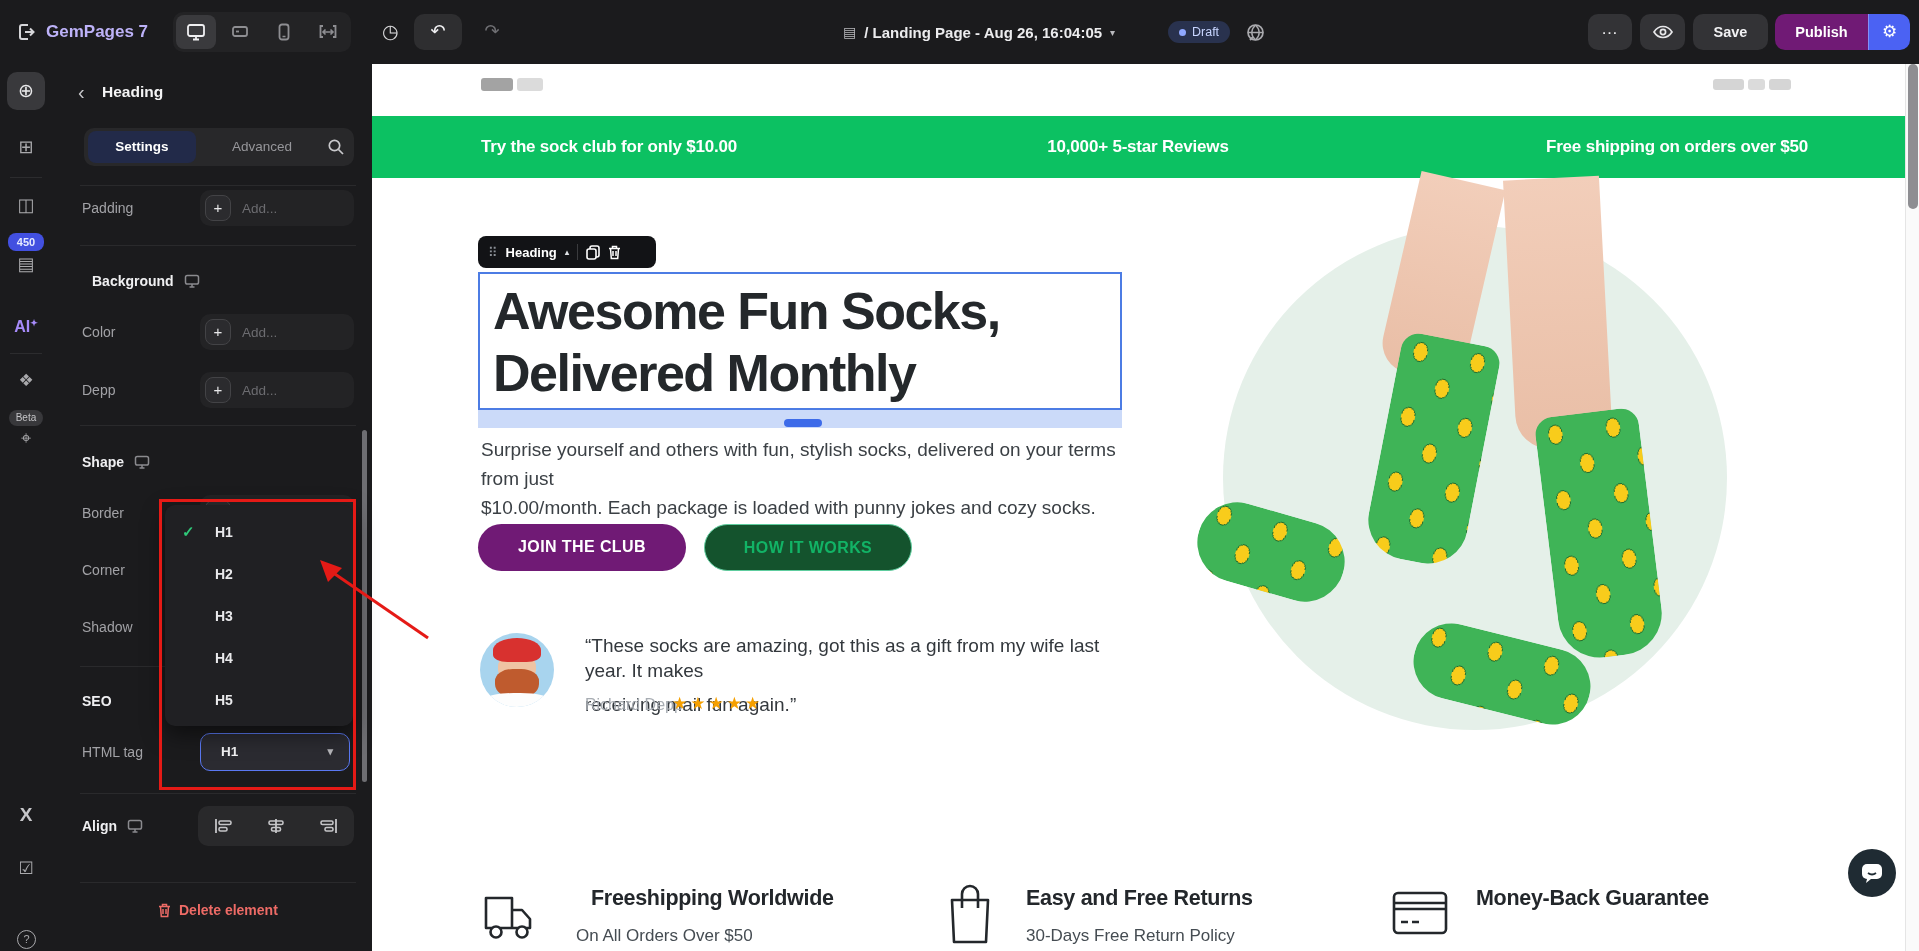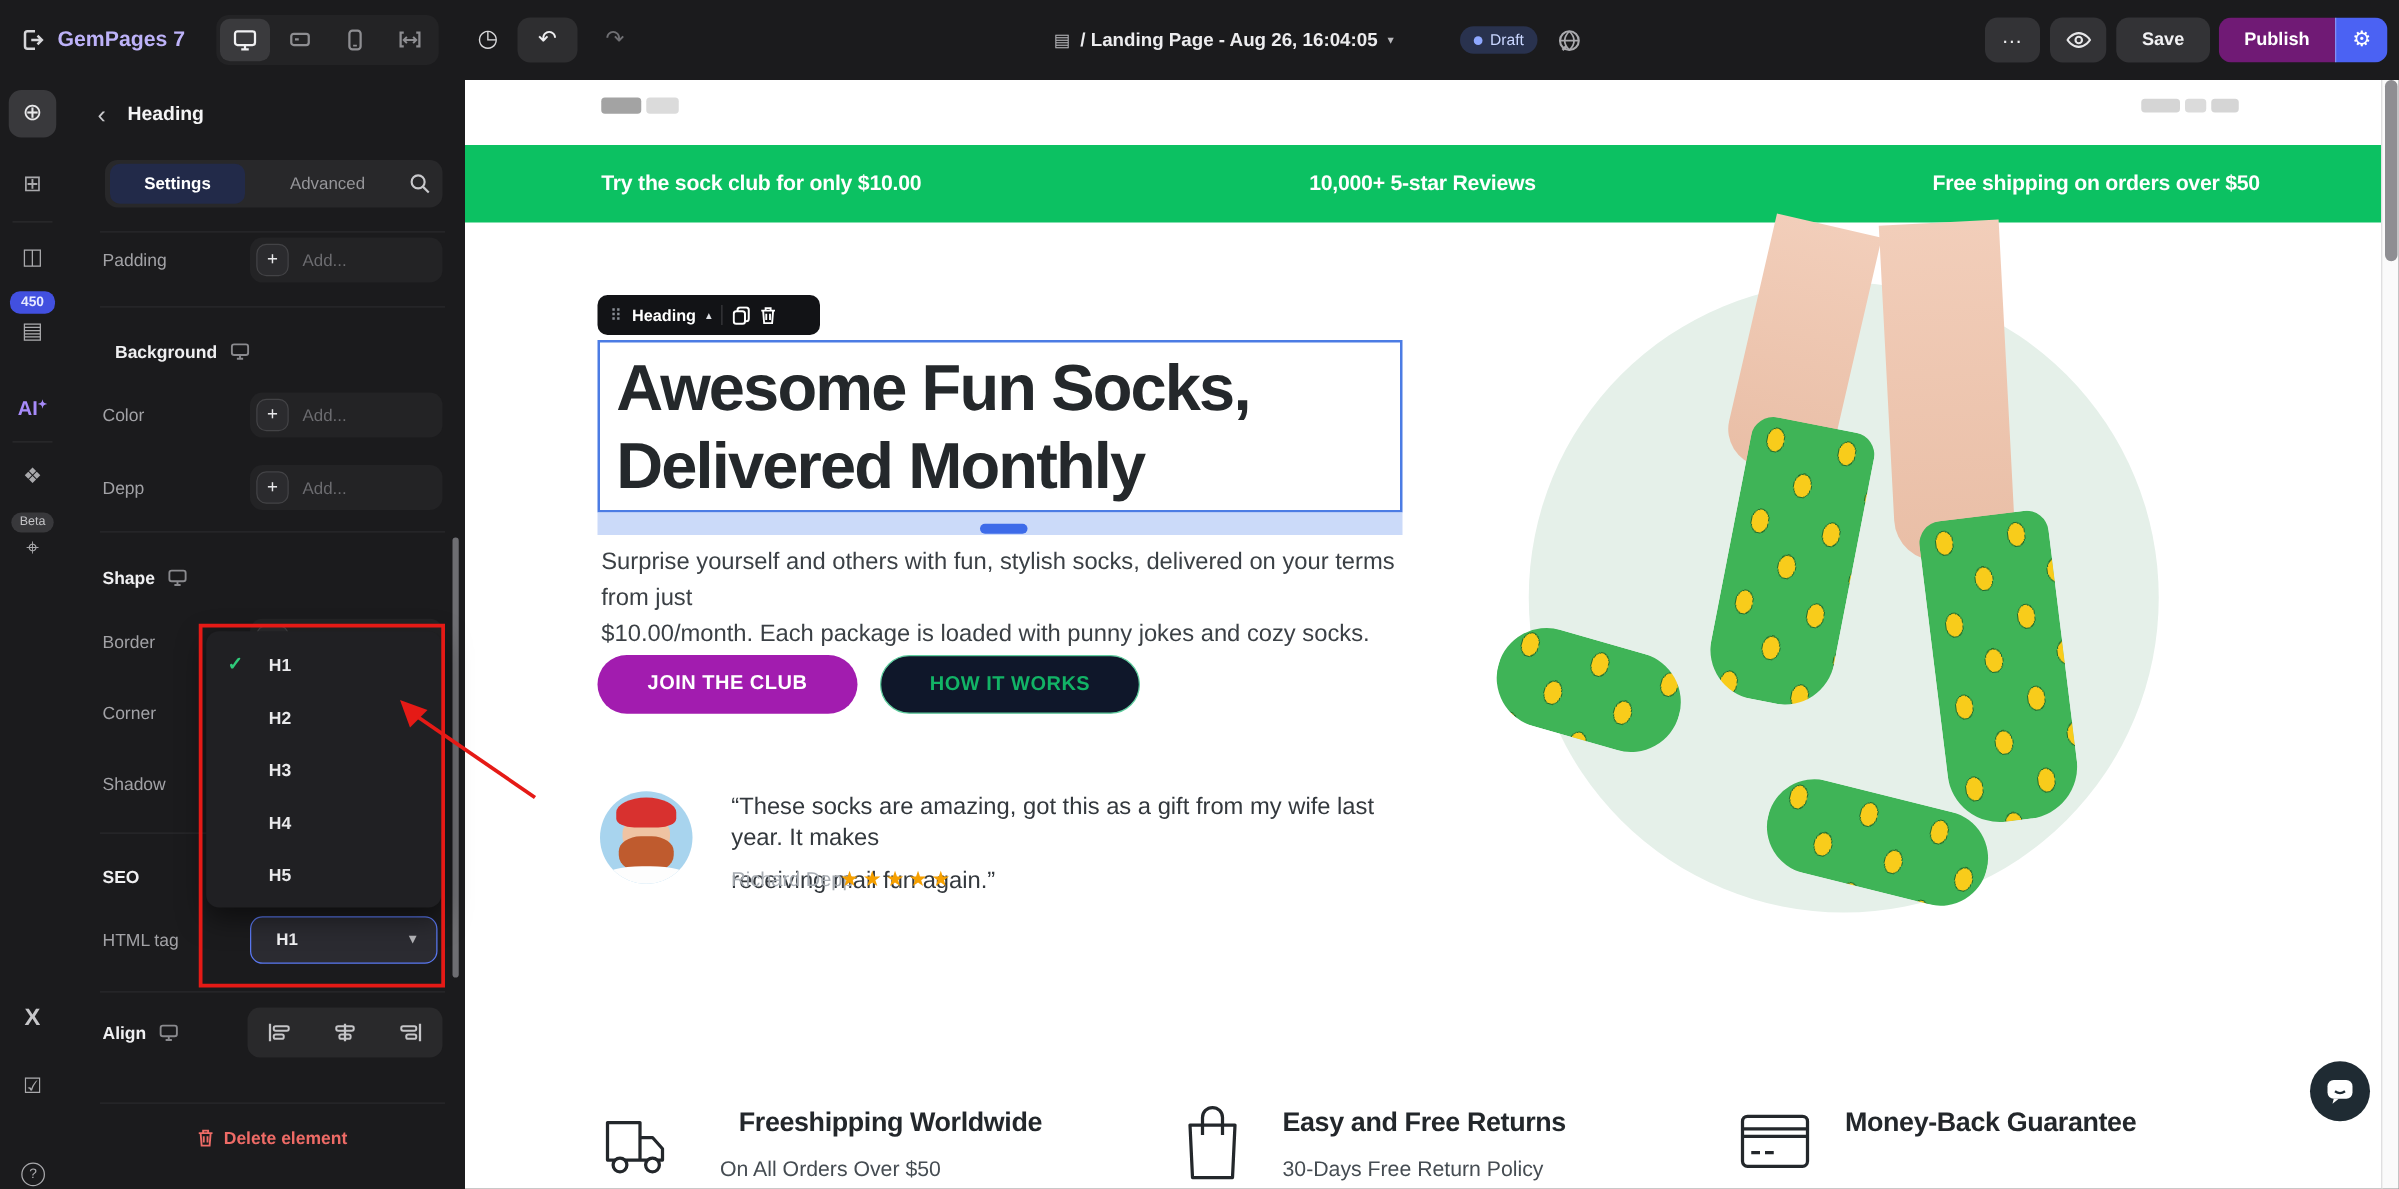--- a/index.html
+++ b/index.html
@@ -82,22 +82,22 @@
       radial-gradient(11px 15px at 48px 50px, #f8cc1b 60%, #216c2e 61% 66%, transparent 67%);
     background-size:58px 66px; }
   
   #sel-toolbar { position:absolute; left:106px; top:172px; width:178px; height:32px; background:#121316; border-radius:8px; display:flex; align-items:center; padding:0 10px; gap:8px; z-index:30; }
   #sel-box { position:absolute; left:106px; top:208px; width:644px; height:138px; border:2px solid #4c7ce4; }
   #hero-heading { padding:6px 0 0 13px; font-size:52px; line-height:62px; font-weight:bold; color:#24282b; letter-spacing:-1.5px; }
   #pad-strip { position:absolute; left:106px; top:346px; width:644px; height:18px; background:#cbdaf9; }
   #pad-handle { position:absolute; left:412px; top:355px; width:38px; height:8px; background:#3d6be9; border-radius:4px; }
   #hero-par { position:absolute; left:109px; top:371px; width:660px; font-size:19px; line-height:29px; color:#3b4045; }
   .cta { position:absolute; top:460px; width:208px; height:47px; border-radius:24px; text-align:center; line-height:45px; font-size:16px; font-weight:bold; letter-spacing:.4px; }
-  #cta1 { left:106px; background:#a21caf; color:#fff; }
-  #cta2 { left:332px; background:#0f172a; border:1.5px solid #5ecd9e; color:#12b366; }
+  #cta1 { left:106px; background:#701a75; color:#fff; }
+  #cta2 { left:332px; background:#14532d; border:1.5px solid #5ecd9e; color:#12b366; }
   
   #avatar { position:absolute; left:108px; top:569px; width:74px; height:74px; border-radius:50%; background:#a8d4ee; overflow:hidden; }
   #avatar .hat { position:absolute; left:13px; top:5px; width:48px; height:24px; background:#d8312f; border-radius:50% 50% 30% 30%; }
   #avatar .face { position:absolute; left:18px; top:20px; width:38px; height:30px; background:#efc3a3; border-radius:45%; }
   #avatar .beard { position:absolute; left:15px; top:36px; width:44px; height:30px; background:#bf5b2e; border-radius:40% 40% 50% 50%; }
   #avatar .shirt { position:absolute; left:3px; top:60px; width:68px; height:18px; background:#fdfdfd; border-radius:45% 45% 0 0; }
   #quote { position:absolute; left:213px; top:570px; width:560px; font-size:19px; line-height:24.5px; color:#33383d; }
   #quote-name { position:absolute; left:213px; top:632px; font-size:16px; color:#a7acb2; }
   #stars { position:absolute; left:300px; top:629px; font-size:17px; color:#f6a000; letter-spacing:3px; }
   

